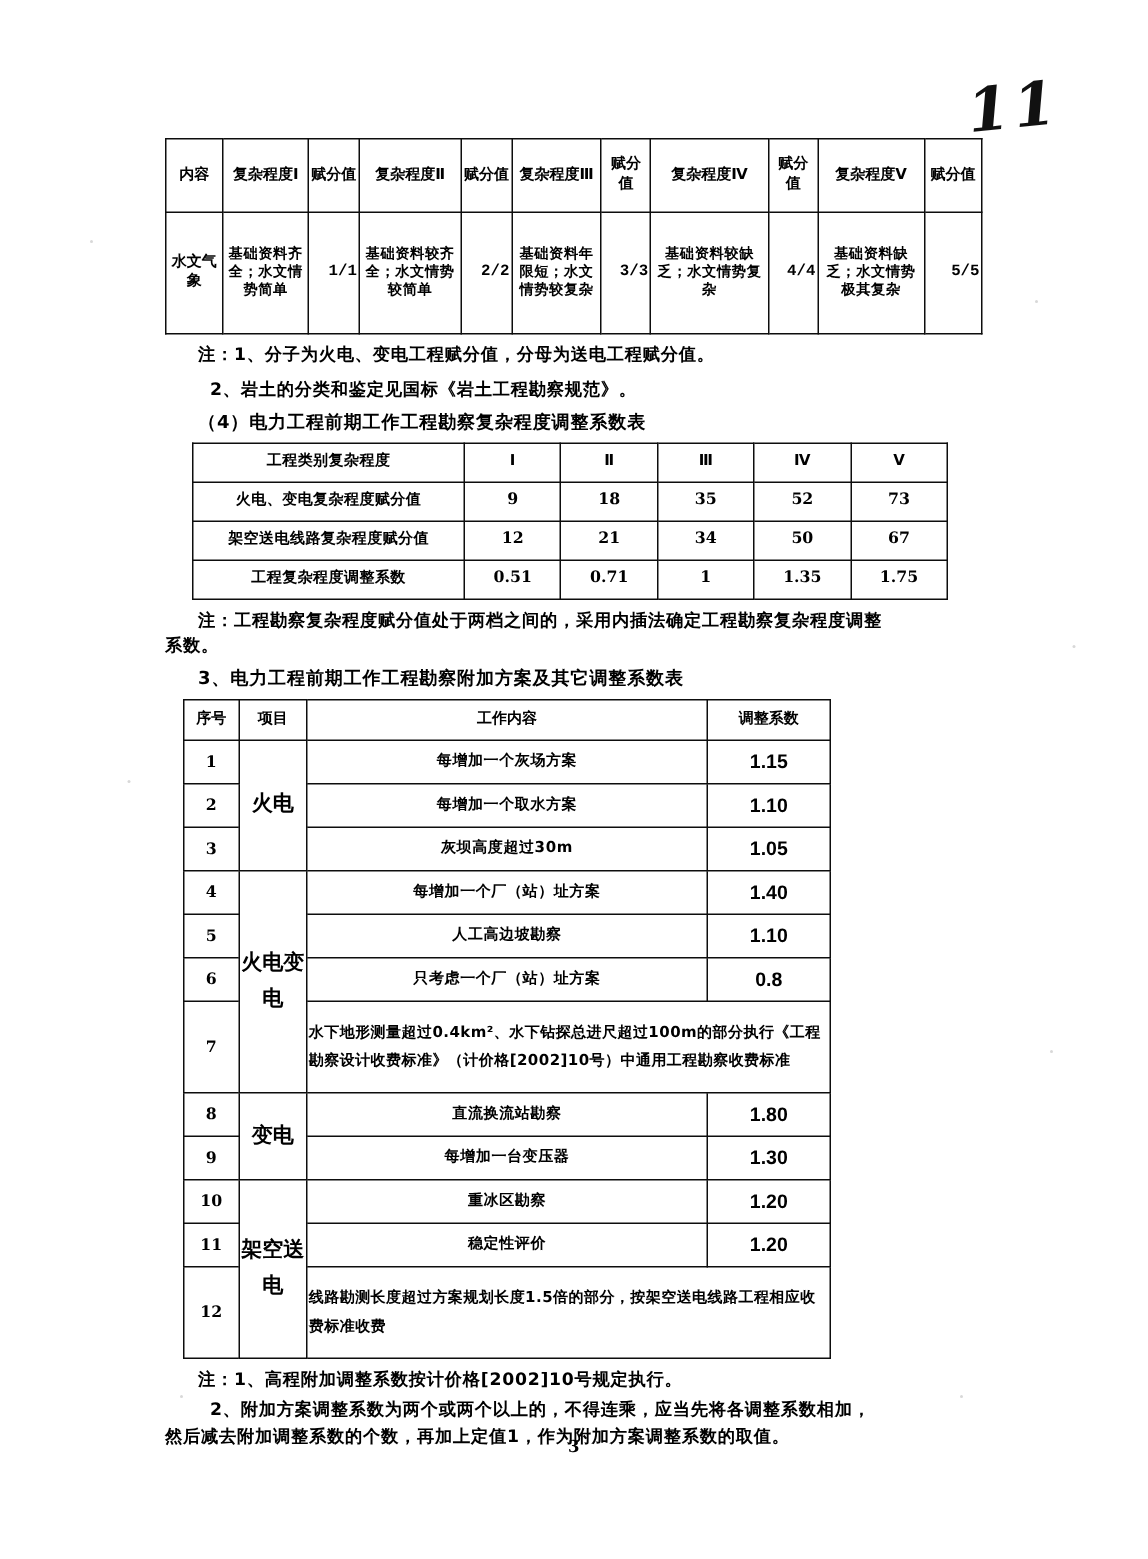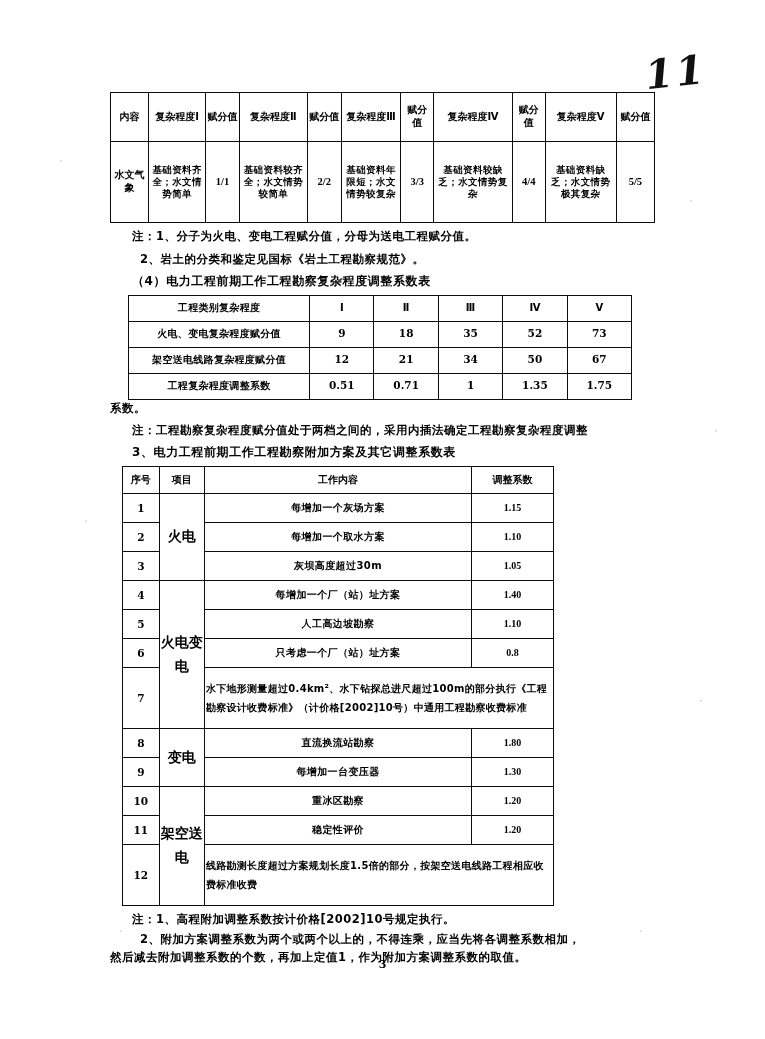--- a/index.html
+++ b/index.html
@@ -52,21 +52,21 @@
     padding:2px 1px;
     line-height:1.28;
   }
 
   
   .t1{font-size:9.5px;padding-left:32px;}
   .t1 td{height:20px;}
   .t1 .hdr td{height:44px;font-size:10px;}
   .t1 .body td{height:76px;}
   .t1 .desc{font-size:9.5px;letter-spacing:0.4px;}
-  .t1 .score{font-size:10.5px;font-family:Liberation Serif, serif;}
+  .t1 .score{font-size:10.5px;font-family:Liberation Mono, monospace;text-align:right;}
   .t1 .rowlab{font-size:10px;}
 
   
   .note{
     font-size:11.5px;
     font-weight:700;
     line-height:1.55;
     letter-spacing:0.5px;
     margin:5px 0 0 0;
   }
@@ -96,21 +96,21 @@
   .t3 .hdr td{height:22px;}
   .t3 .idx{font-family:"DejaVu Serif","Liberation Serif",serif;font-size:10.5px;}
   .t3 .proj{font-size:14px;line-height:1.7;}
   .t3 .work{font-size:10px;letter-spacing:0.4px;}
   .t3 .work.long{
     text-align:left;
     padding:5px 1px;
     line-height:1.9;
     letter-spacing:0.3px;
   }
-  .t3 .coef{font-family:Liberation Serif, serif;font-size:10px;margin-top:40px;}
+  .t3 .coef{font-family:Liberation Sans, sans-serif;font-size:13px;margin-top:40px;}
   .t3 tr.tall td{height:50px;}
 
   .pagenum{
     position:absolute;
     left:0;right:0;
     top:958px;
     text-align:center;
     font-size:11px;
     font-weight:700;
     font-family:"DejaVu Serif","Liberation Serif",serif;
@@ -214,22 +214,22 @@
             <td class="num">0.51</td>
             <td class="num">0.71</td>
             <td class="num">1</td>
             <td class="num">1.35</td>
             <td class="num">1.75</td>
           </tr>
         </tbody>
       </table>
     </div>
 
+    <p class="note i2">注：工程勘察复杂程度赋分值处于两档之间的，采用内插法确定工程勘察复杂程度调整</p>
     <p class="note hang" style="margin-top:0">系数。</p>
-    <p class="note i2">注：工程勘察复杂程度赋分值处于两档之间的，采用内插法确定工程勘察复杂程度调整</p>
 
     <p class="sec-title">3、电力工程前期工作工程勘察附加方案及其它调整系数表</p>
 
     <div class="t3wrap">
       <table class="t3">
         <colgroup>
           <col style="width:8.5%">
             <col style="width:10.5%">
           <col style="width:62%">
             <col style="width:19%">

